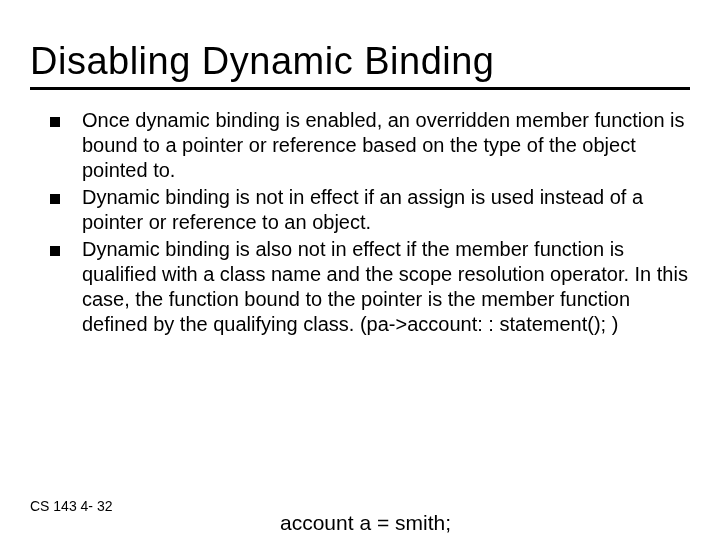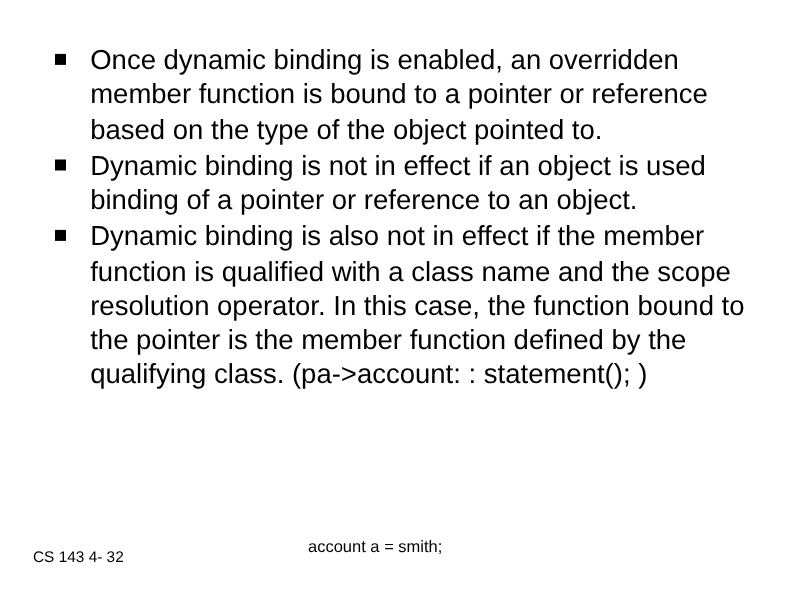--- a/index.html
+++ b/index.html
@@ -37,52 +37,53 @@
   }
   .bullet {
     width: 10px;
     height: 10px;
     background: #000;
     flex-shrink: 0;
     margin-top: 9px;
     margin-right: 22px;
   }
   .bullet-text {
-    font-size: 25px;
+    font-size: 20px;
     line-height: 1.25;
     color: #000;
   }
   .footer {
     position: absolute;
     bottom: 26px;
     left: 30px;
     font-size: 14px;
     color: #000;
   }
   .code-line {
     position: absolute;
-    bottom: 34px;
+    bottom: 5px;
     left: 280px;
-    font-size: 15px;
+    font-size: 21px;
     color: #000;
     text-align: center;
   }
 </style>
 </head>
 <body>
 
 <div class="slide">
+  <h1 class="title">Disabling Dynamic Binding</h1>
   <div class="content">
     <div class="bullet-row">
       <div class="bullet"></div>
       <div class="bullet-text">Once dynamic binding is enabled, an overridden member function is bound to a pointer or reference based on the type of the object pointed to.</div>
     </div>
     <div class="bullet-row">
       <div class="bullet"></div>
-      <div class="bullet-text">Dynamic binding is not in effect if an object is used binding of a pointer or reference to an object.</div>
+      <div class="bullet-text">Dynamic binding is not in effect if an assign is used instead of a pointer or reference to an object.</div>
     </div>
     <div class="bullet-row">
       <div class="bullet"></div>
       <div class="bullet-text">Dynamic binding is also not in effect if the member function is qualified with a class name and the scope resolution operator. In this case, the function bound to the pointer is the member function defined by the qualifying class. (pa-&gt;account: : statement(); )</div>
     </div>
   </div>
 </div>
 
 <div class="footer">CS 143   4- 32</div>
 <div class="code-line">account a = smith;</div>

